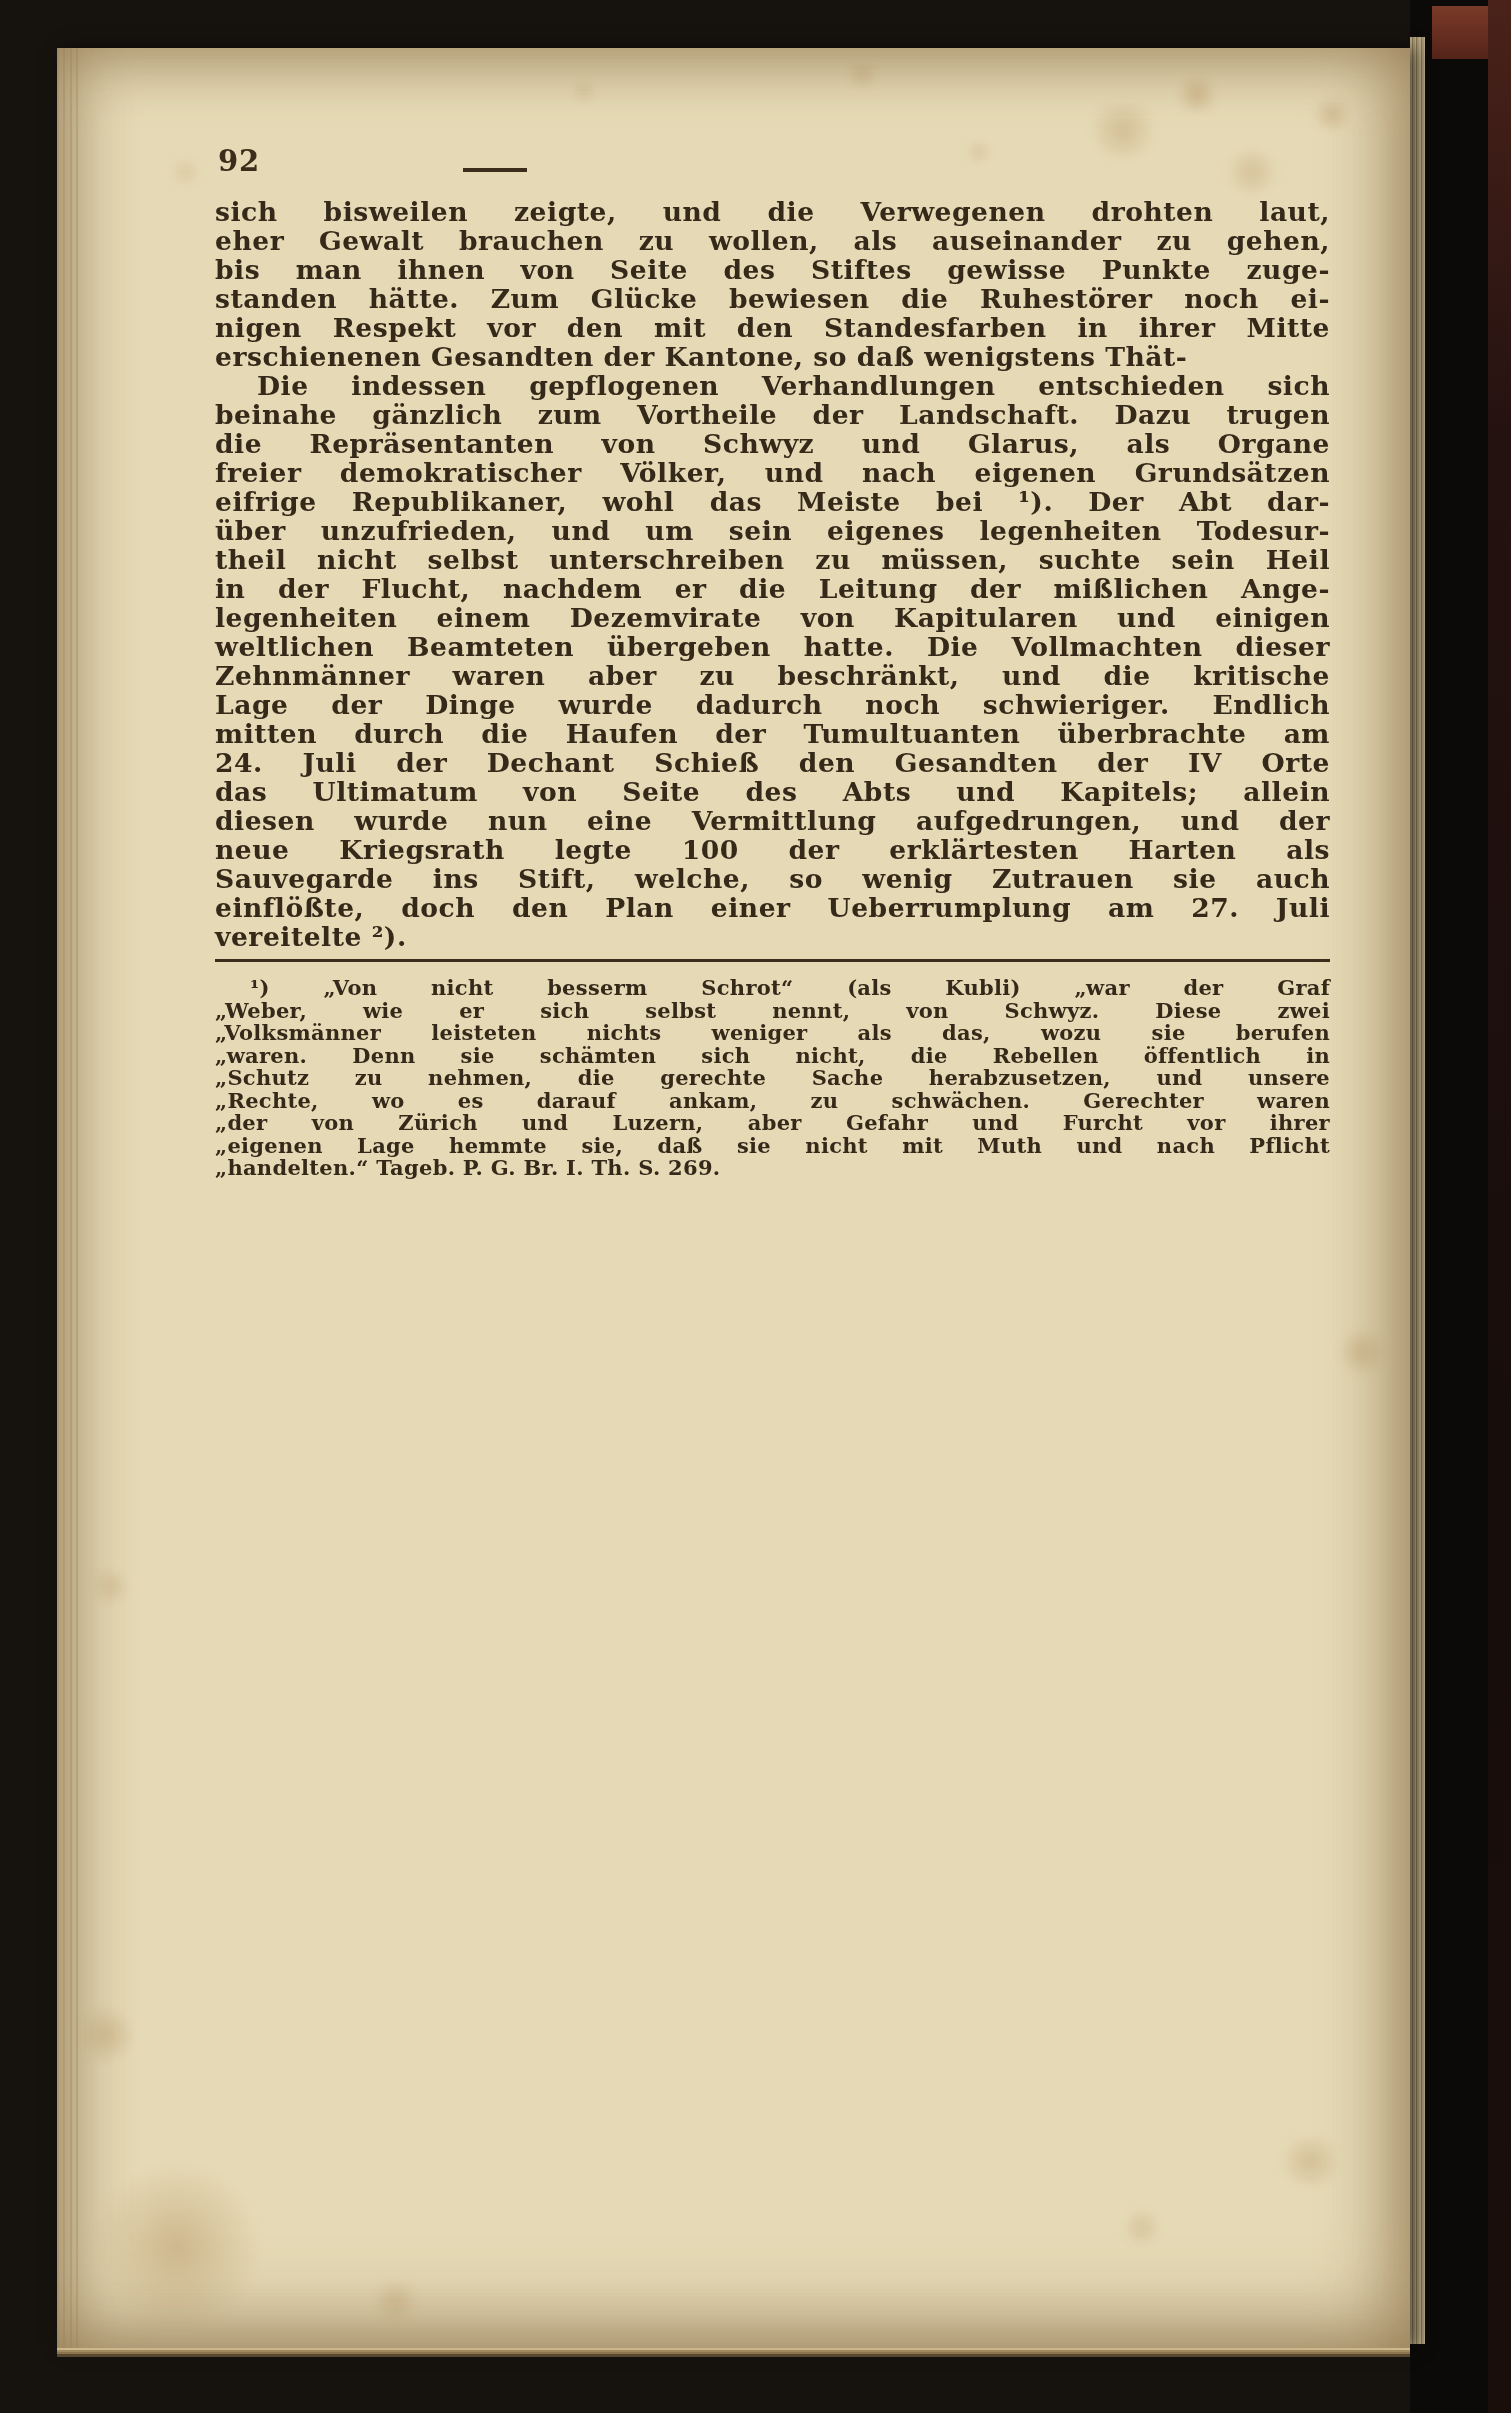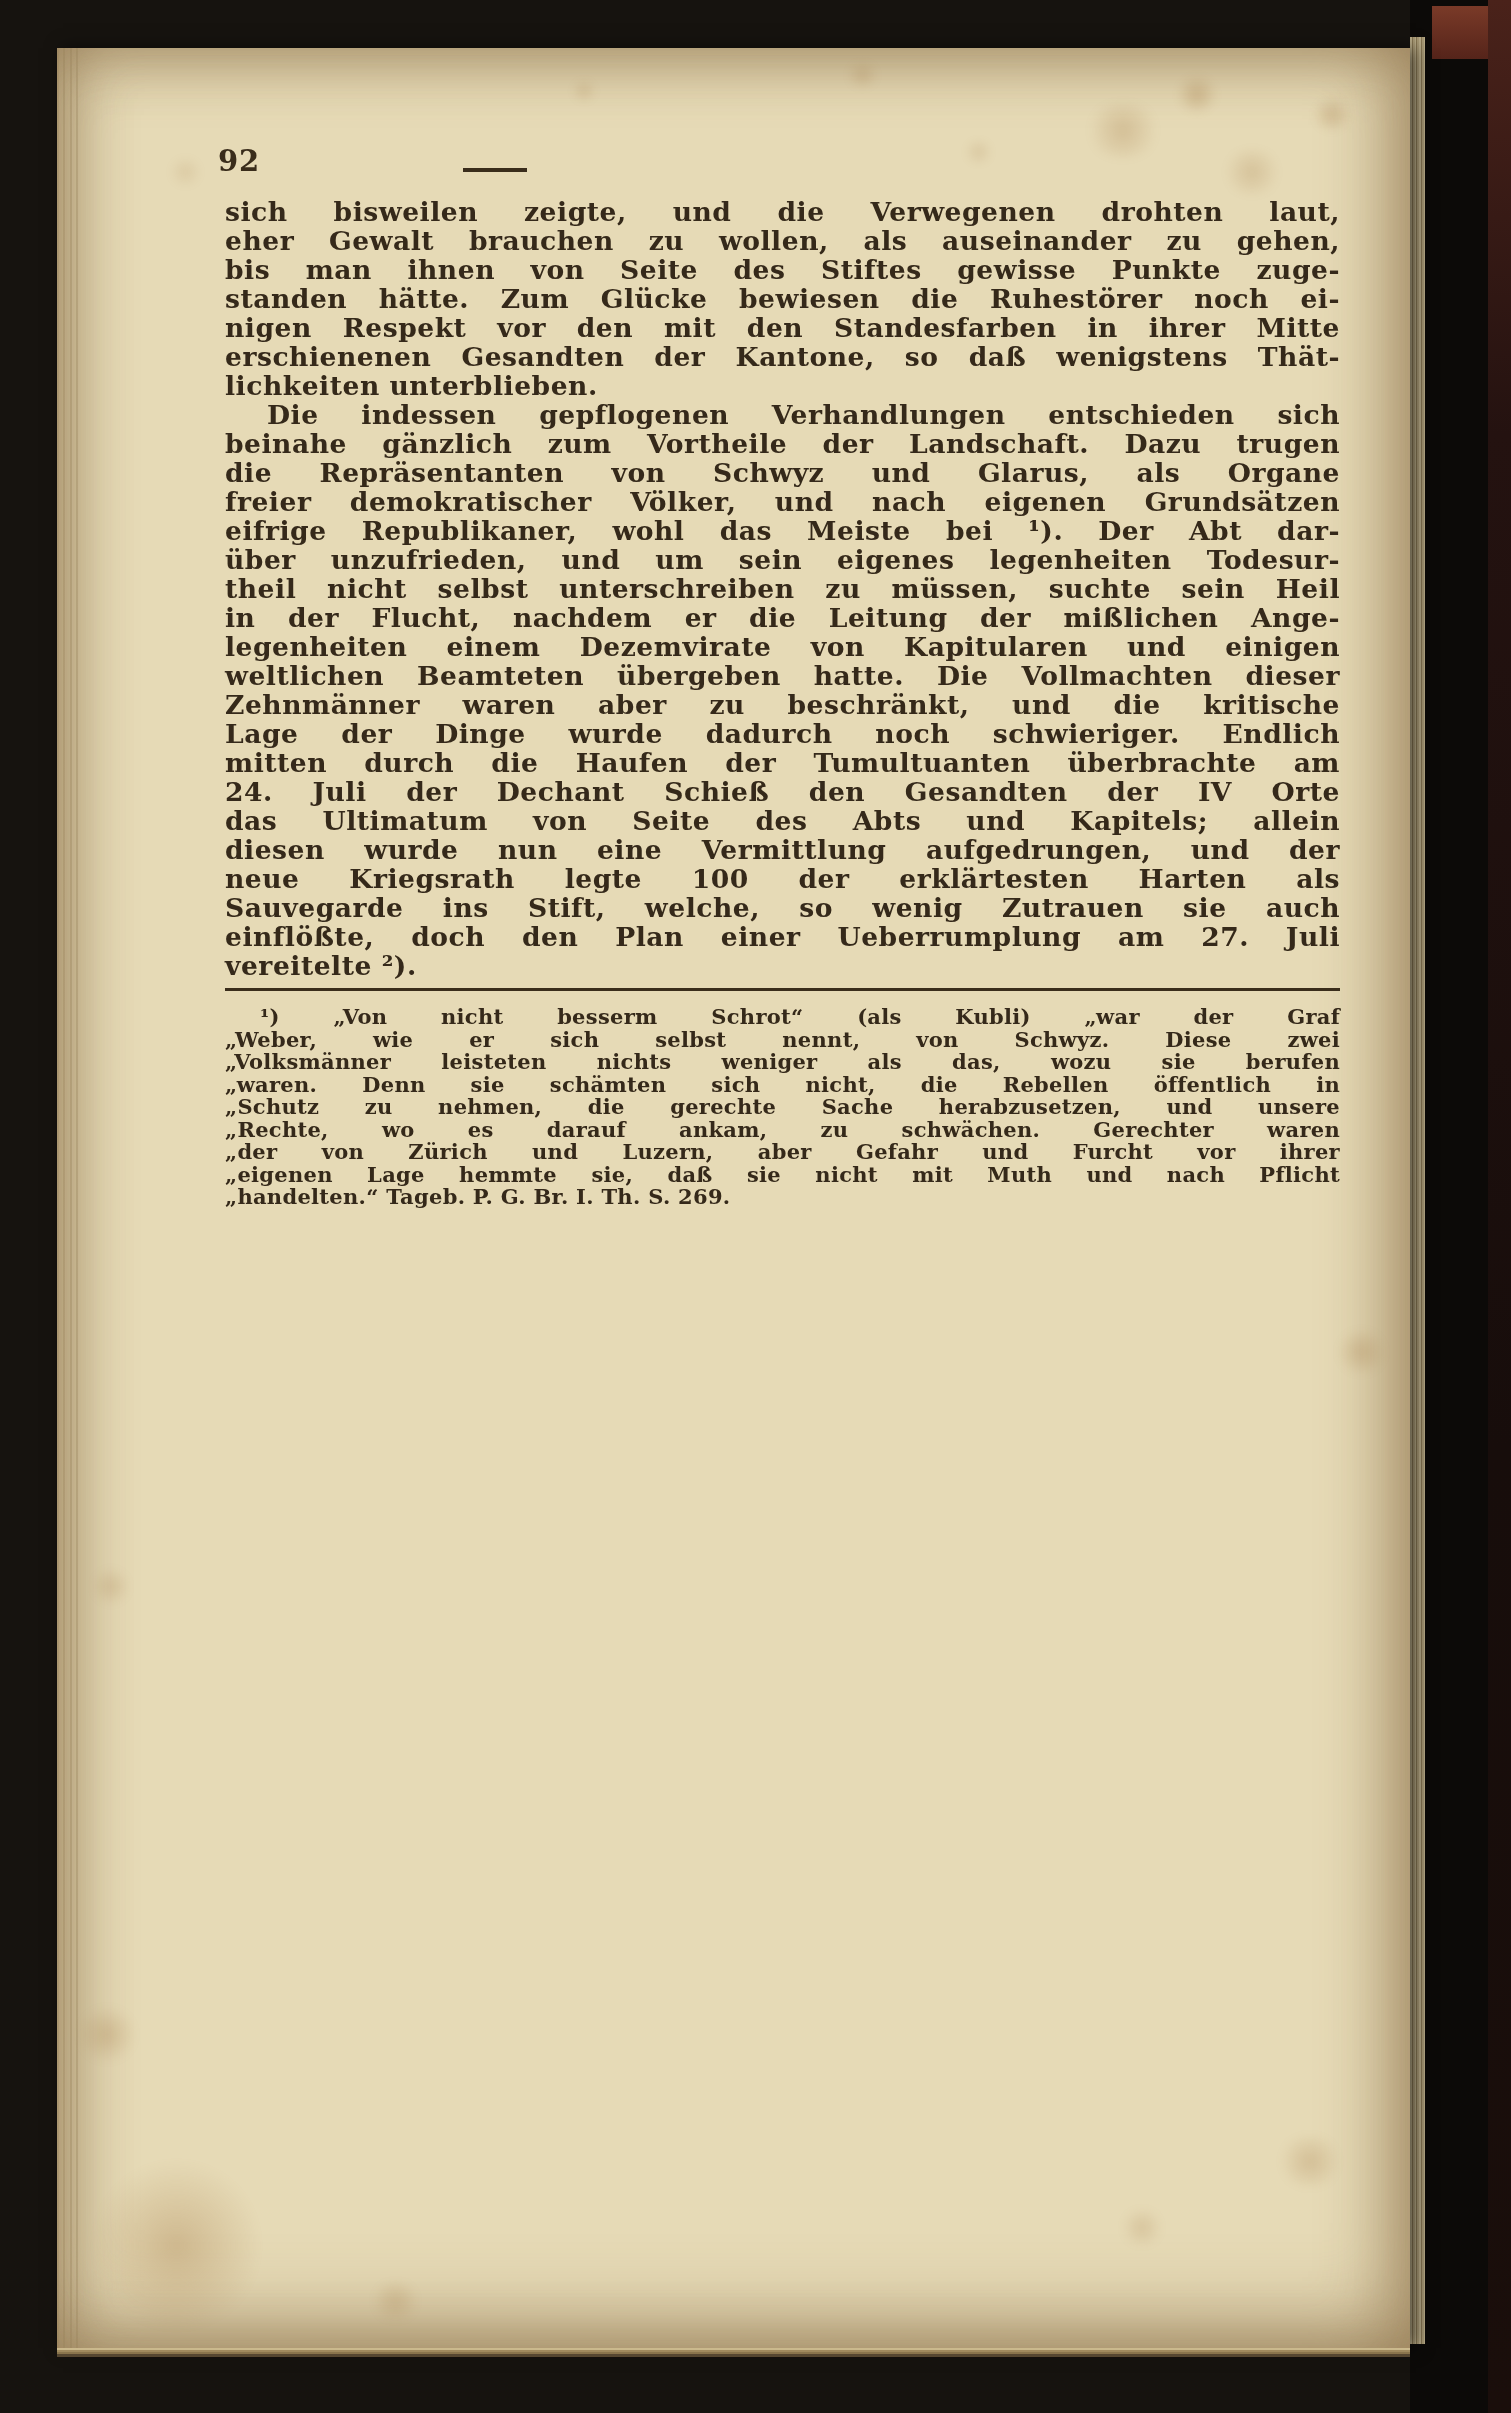--- a/index.html
+++ b/index.html
@@ -47,21 +47,21 @@
     background:repeating-linear-gradient(180deg,#cbb98d 0 1.8px,#a08a5e 1.8px 3.7px,#8a754d 3.7px 6.4px,#564731 6.4px 9.2px);
   }
 
   .spot { position:absolute; border-radius:50%; filter:blur(4.6px);
     background:radial-gradient(circle, rgba(146,96,40,.9) 0%, rgba(146,96,40,0) 70%); }
 
   .pagenum { position:absolute; left:161px; top:96px; font-size:29px; font-weight:bold;
     letter-spacing:0.9px; color:#3a2d1b; }
   .header-rule { position:absolute; left:406px; top:120px; width:64px; height:3.7px; background:#3a2d1b; }
 
-  .textblock { position:absolute; left:168px; top:149px; width:1115px; color:#35291a; }
+  .textblock { position:absolute; left:158px; top:149px; width:1115px; color:#35291a; }
 
   .para.main { font-size:26.6px; font-weight:bold; line-height:29px; letter-spacing:0.5px; }
   .para.fn   { font-size:21px; font-weight:bold; line-height:22.5px; letter-spacing:0.3px; }
 
   .para .line { text-align:justify; text-align-last:justify; }
   .para .line:last-child { text-align-last:left; }
   .para.indent.main .line:first-child { text-indent:42px; }
   .para.indent.fn .line:first-child { text-indent:35px; }
 
   .fn-rule { margin-top:8.2px; margin-bottom:15.6px; width:1115px; height:2.7px; background:#3a2d1b; }
@@ -101,21 +101,20 @@
     <div class="header-rule"></div>
 
     <div class="textblock">
       <div class="para main">
           <div class="line">sich bisweilen zeigte, und die Verwegenen drohten laut,</div>
           <div class="line">eher Gewalt brauchen zu wollen, als auseinander zu gehen,</div>
           <div class="line">bis man ihnen von Seite des Stiftes gewisse Punkte zuge-</div>
           <div class="line">standen hätte. Zum Glücke bewiesen die Ruhestörer noch ei-</div>
           <div class="line">nigen Respekt vor den mit den Standesfarben in ihrer Mitte</div>
           <div class="line">erschienenen Gesandten der Kantone, so daß wenigstens Thät-</div>
-          <div class="line">lichkeiten unterblieben.</div>
         </div>
       <div class="para main indent">
           <div class="line">Die indessen gepflogenen Verhandlungen entschieden sich</div>
           <div class="line">beinahe gänzlich zum Vortheile der Landschaft. Dazu trugen</div>
           <div class="line">die Repräsentanten von Schwyz und Glarus, als Organe</div>
           <div class="line">freier demokratischer Völker, und nach eigenen Grundsätzen</div>
           <div class="line">eifrige Republikaner, wohl das Meiste bei ¹). Der Abt dar-</div>
           <div class="line">über unzufrieden, und um sein eigenes legenheiten Todesur-</div>
           <div class="line">theil nicht selbst unterschreiben zu müssen, suchte sein Heil</div>
           <div class="line">in der Flucht, nachdem er die Leitung der mißlichen Ange-</div>

